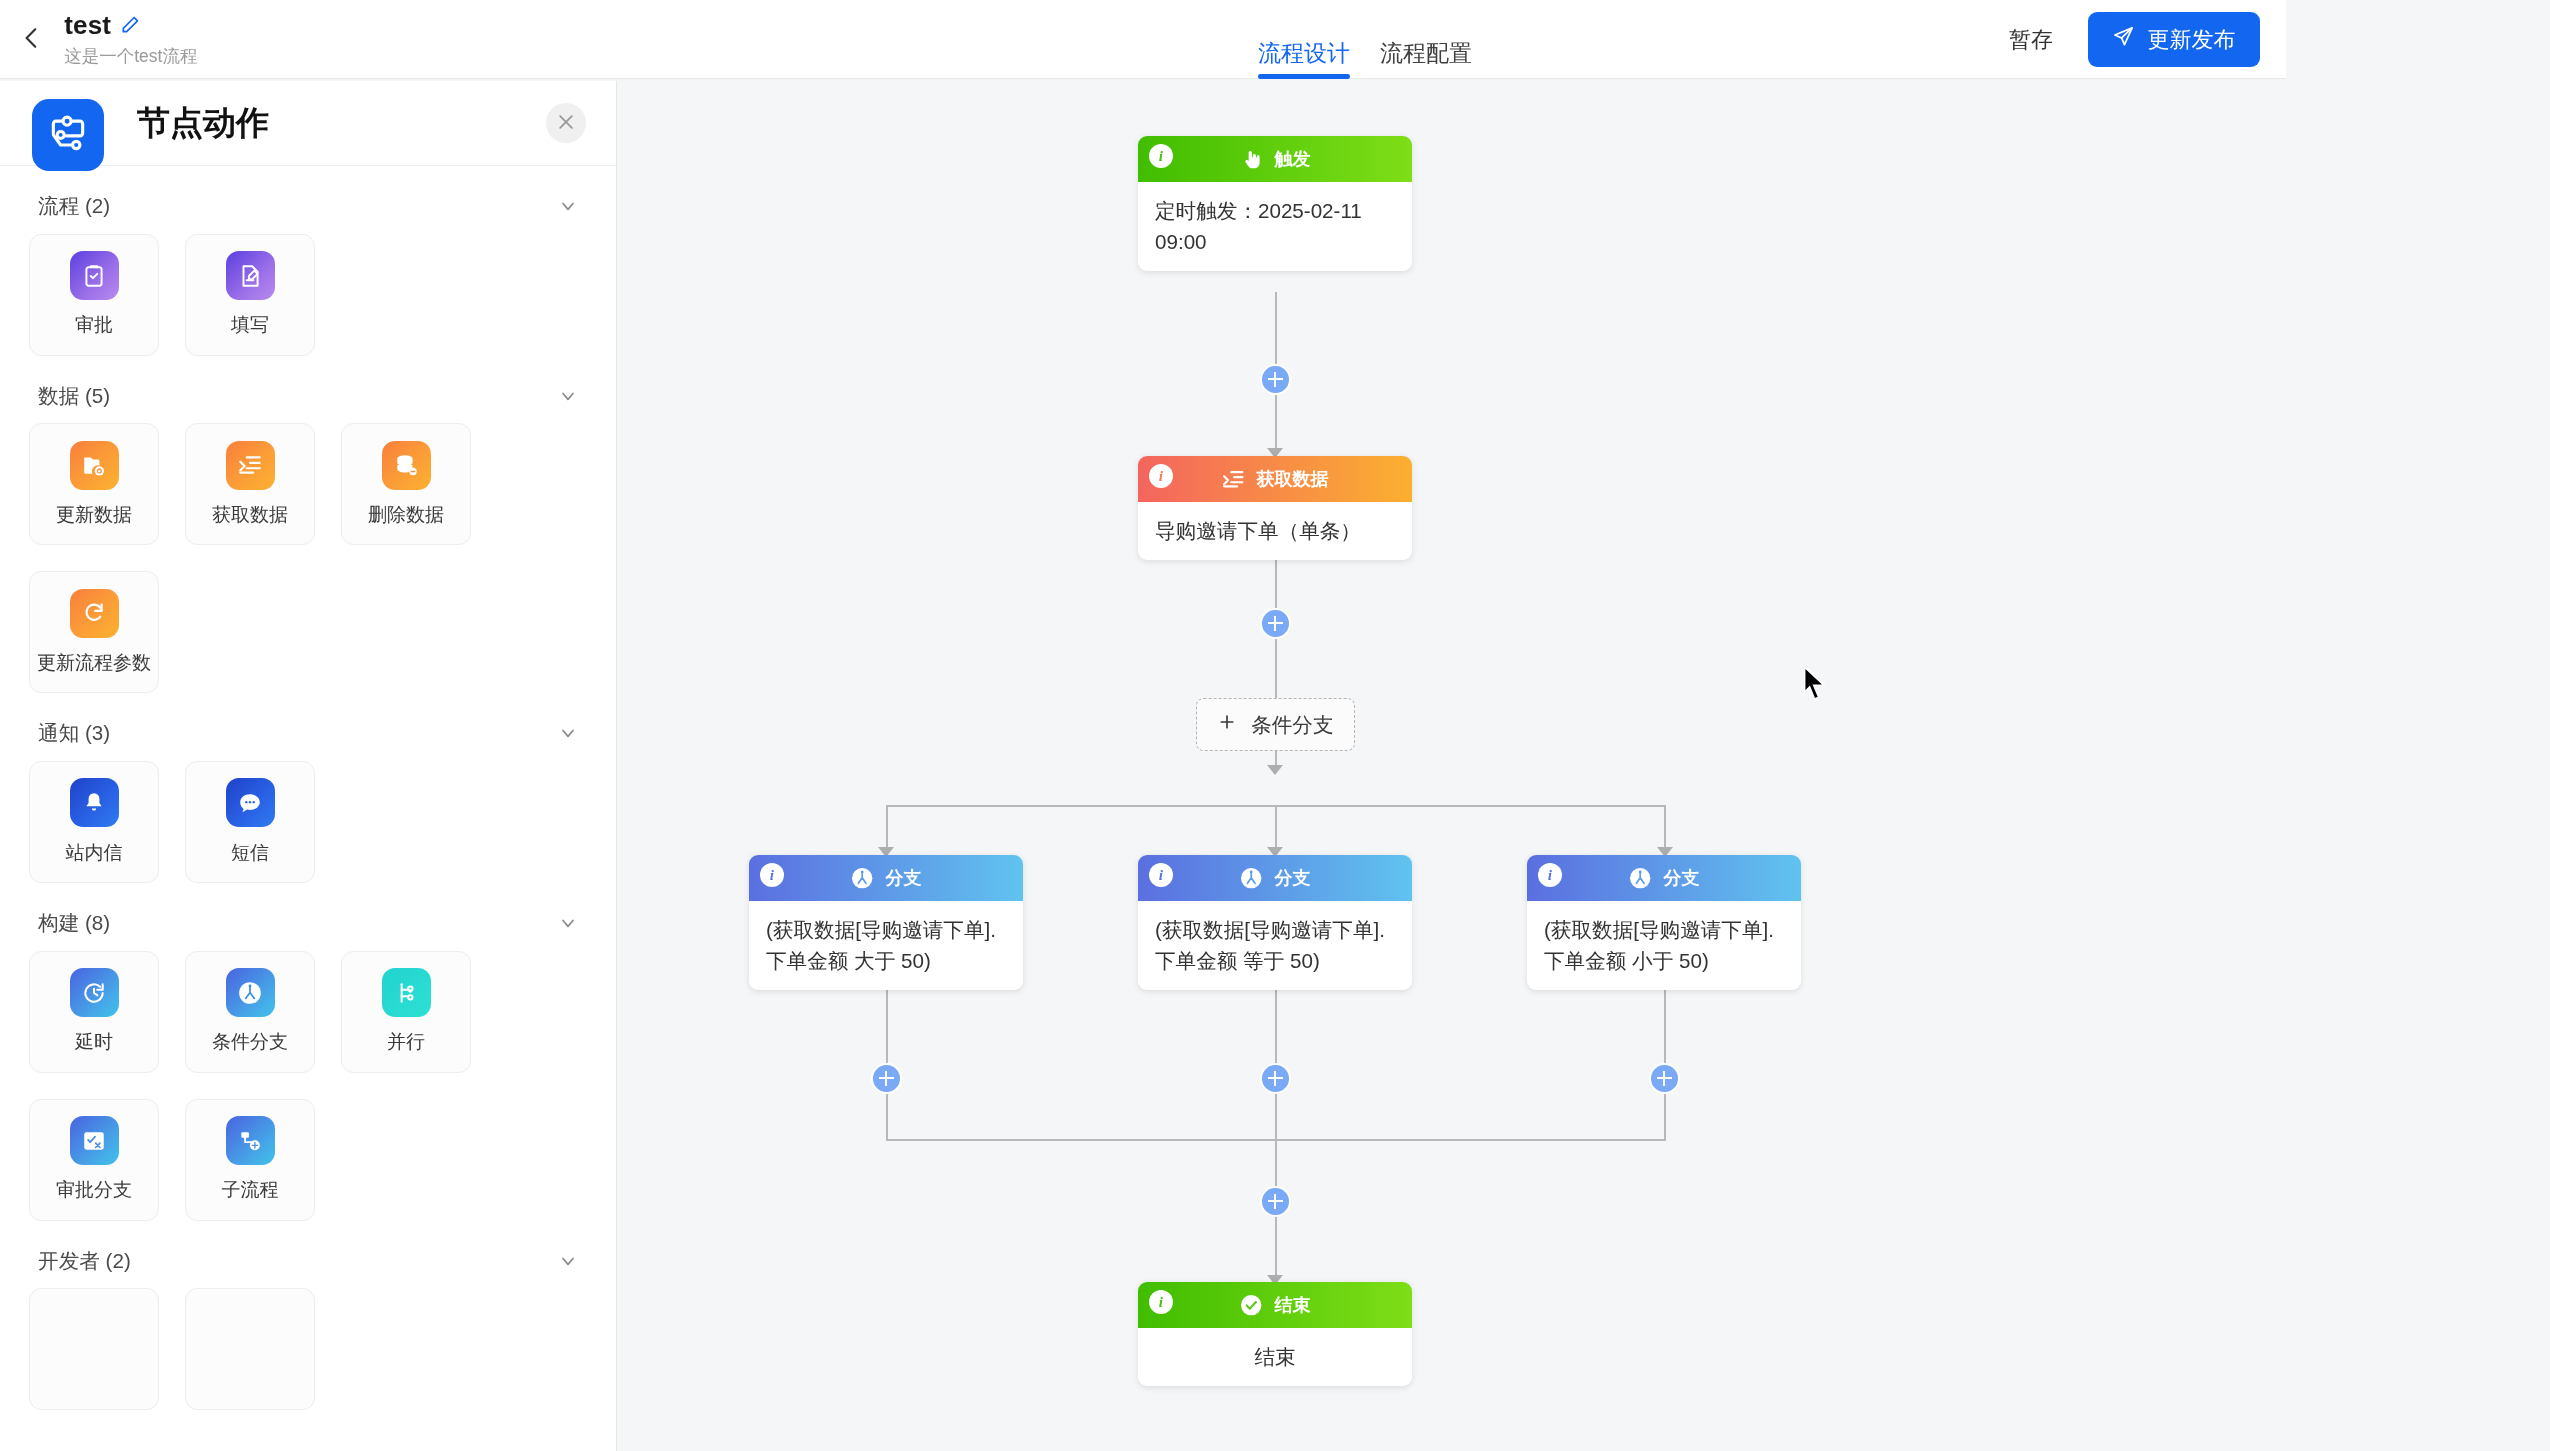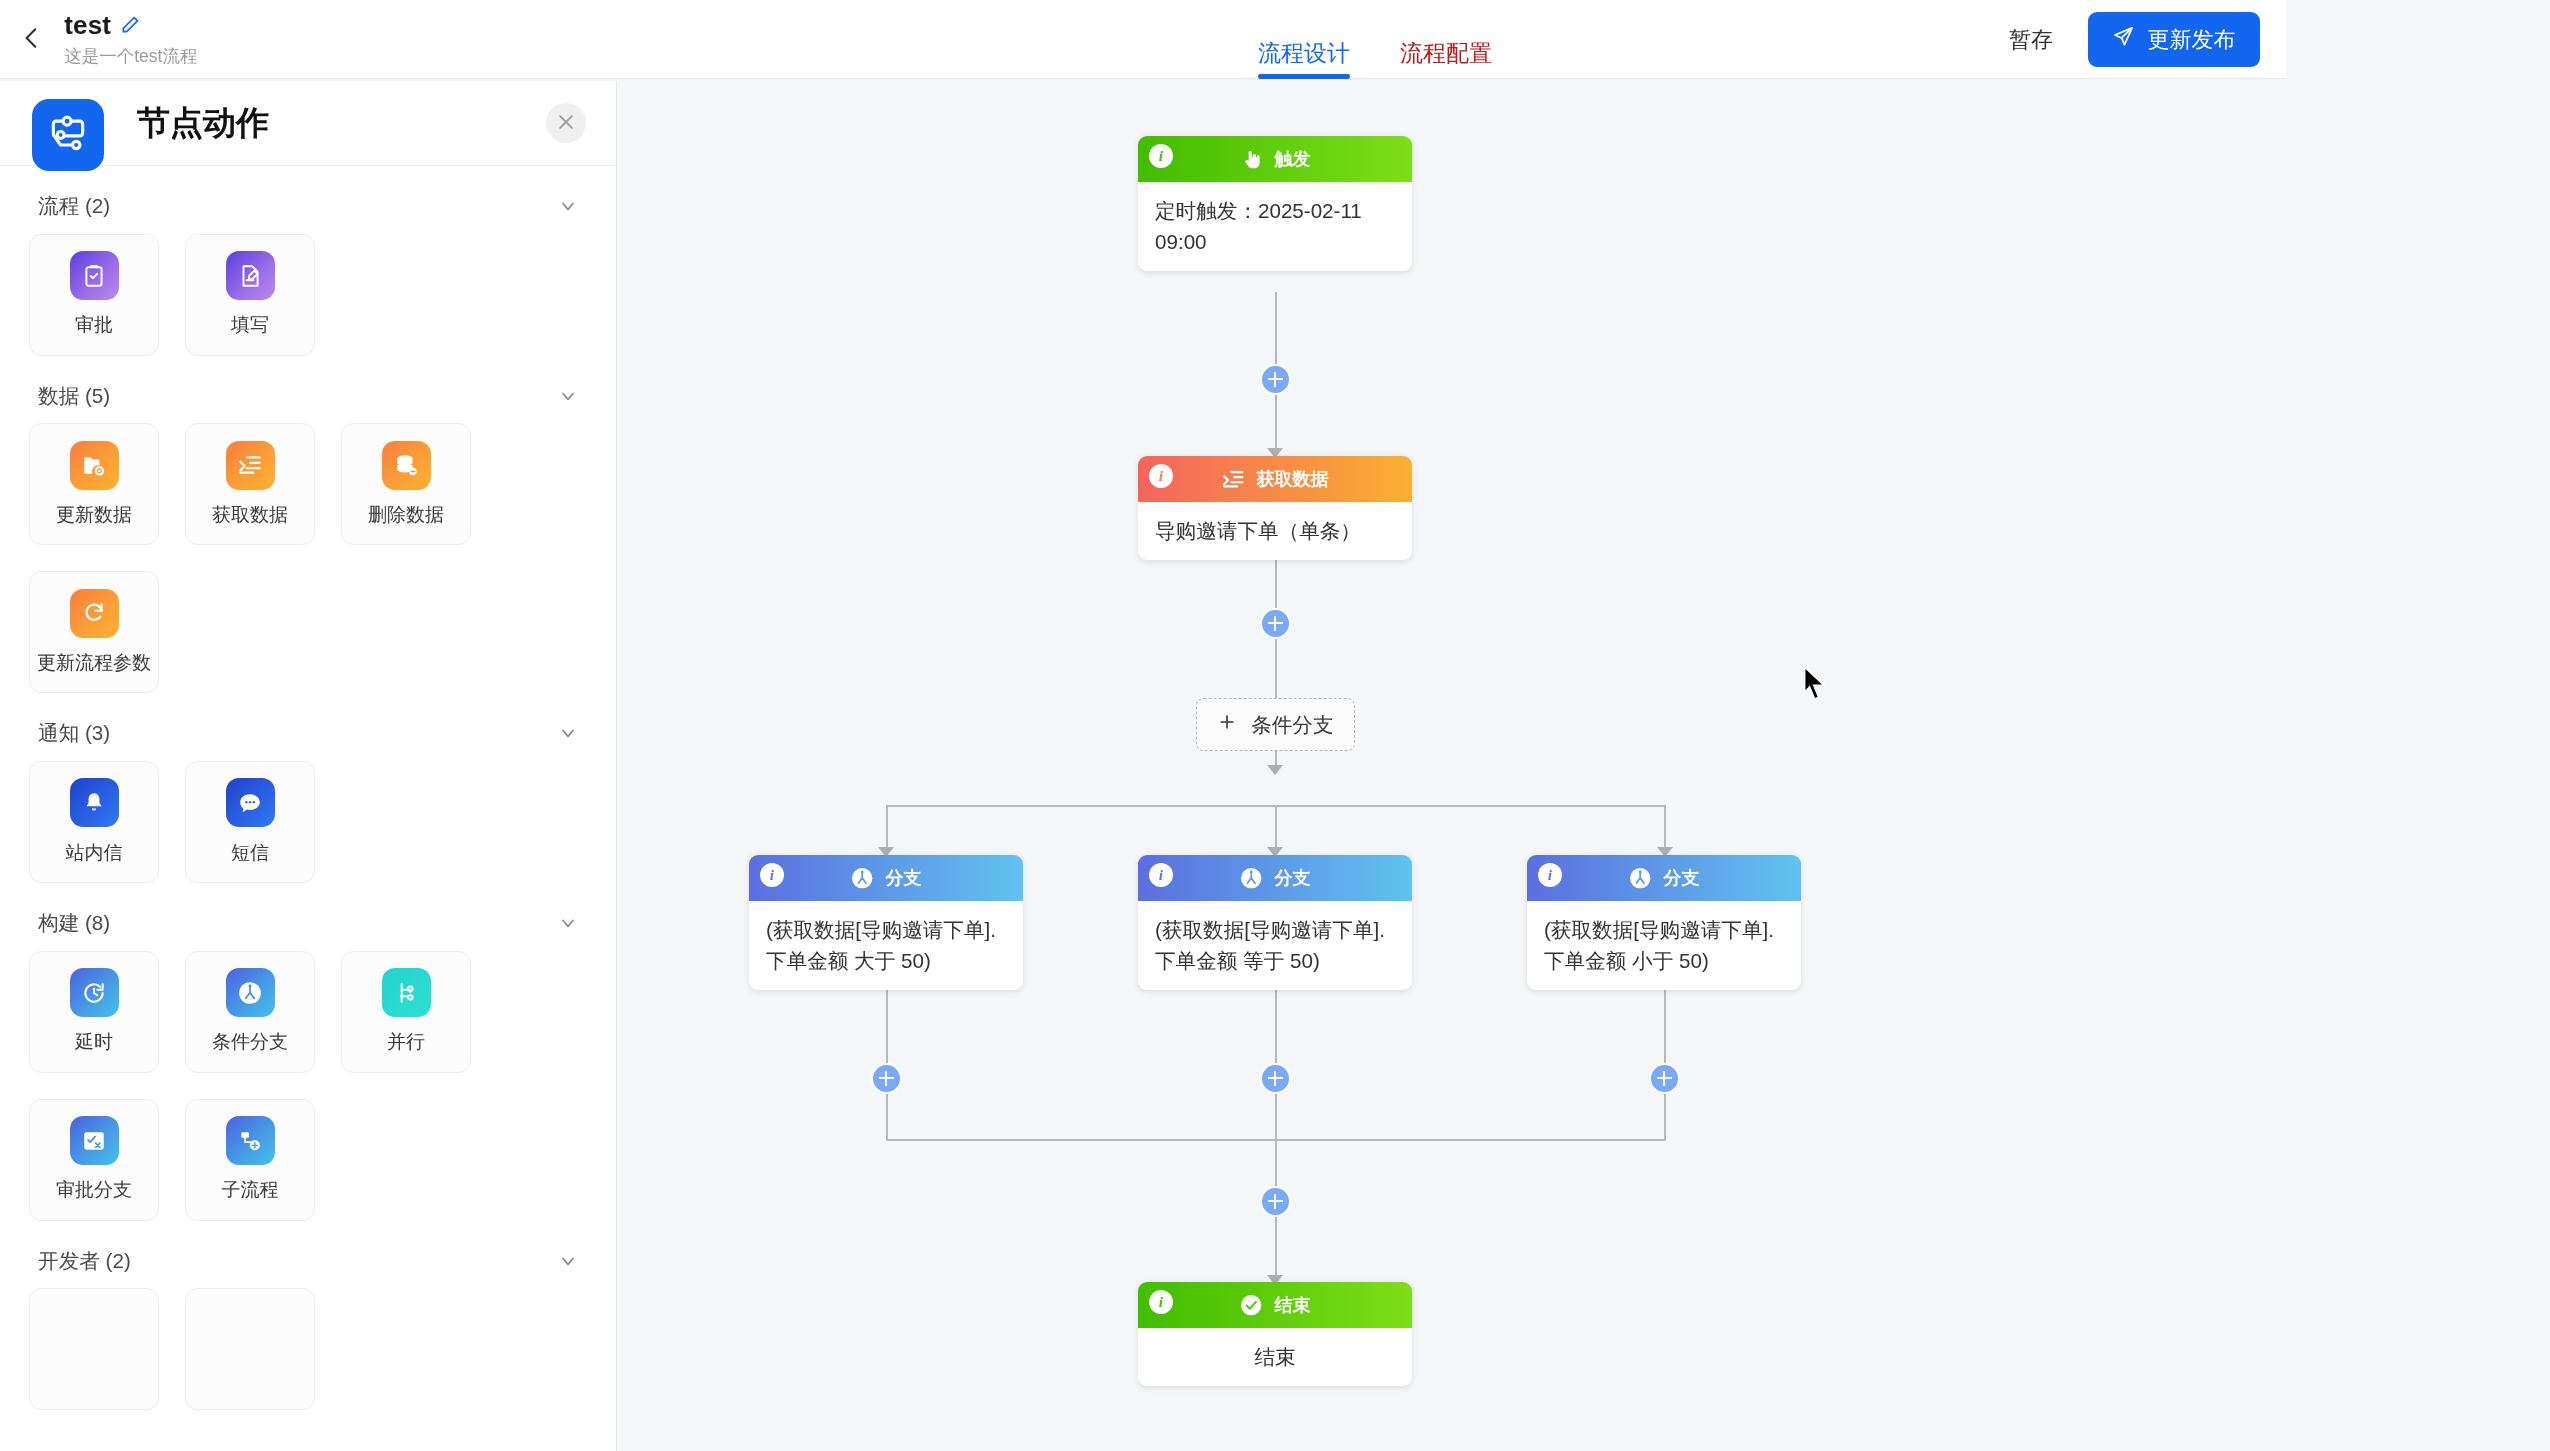--- a/index.html
+++ b/index.html
@@ -22,24 +22,24 @@
   }
   .back-btn svg { width: 26px; height: 26px; }
   .title-block { margin-left: 9.1px; }
   .title-row { display: flex; align-items: center; gap: 9.1px; }
   .flow-title { font-size: 26px; font-weight: 700; color: #1a1a1a; letter-spacing: 0.2px; }
   .edit-icon svg { width: 20px; height: 20px; display: block; }
   .flow-sub { font-size: 17.5px; color: #9b9b9b; margin-top: 3.8px; }
 
   .tabs {
     position: absolute; left: 1258px; top: 0; height: 79px;
-    display: flex; align-items: flex-end; gap: 50px;
+    display: flex; align-items: flex-end; gap: 30px;
   }
   .tab {
-    font-size: 23px; color: #b91c1c; padding-bottom: 13.7px;
+    font-size: 23px; color: #404040; padding-bottom: 13.7px;
     cursor: pointer; position: relative; line-height: 1;
   }
   .tab.active { color: #1366f0; font-weight: 500; }
   .tab.active::after {
     content: ""; position: absolute; left: 0; right: 0; bottom: 0;
     height: 4.6px; background: #1366f0; border-radius: 2.3px;
   }
 
   .topbar-right {
     position: absolute; right: 26px; top: 0; height: 79px;

